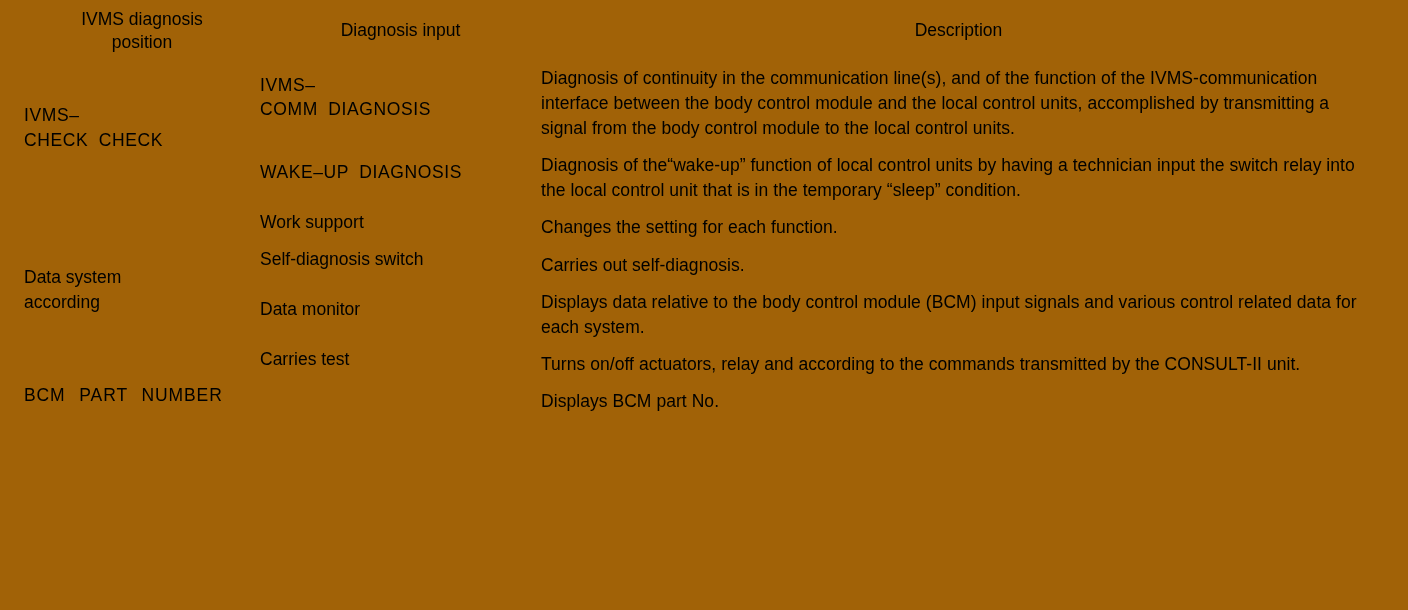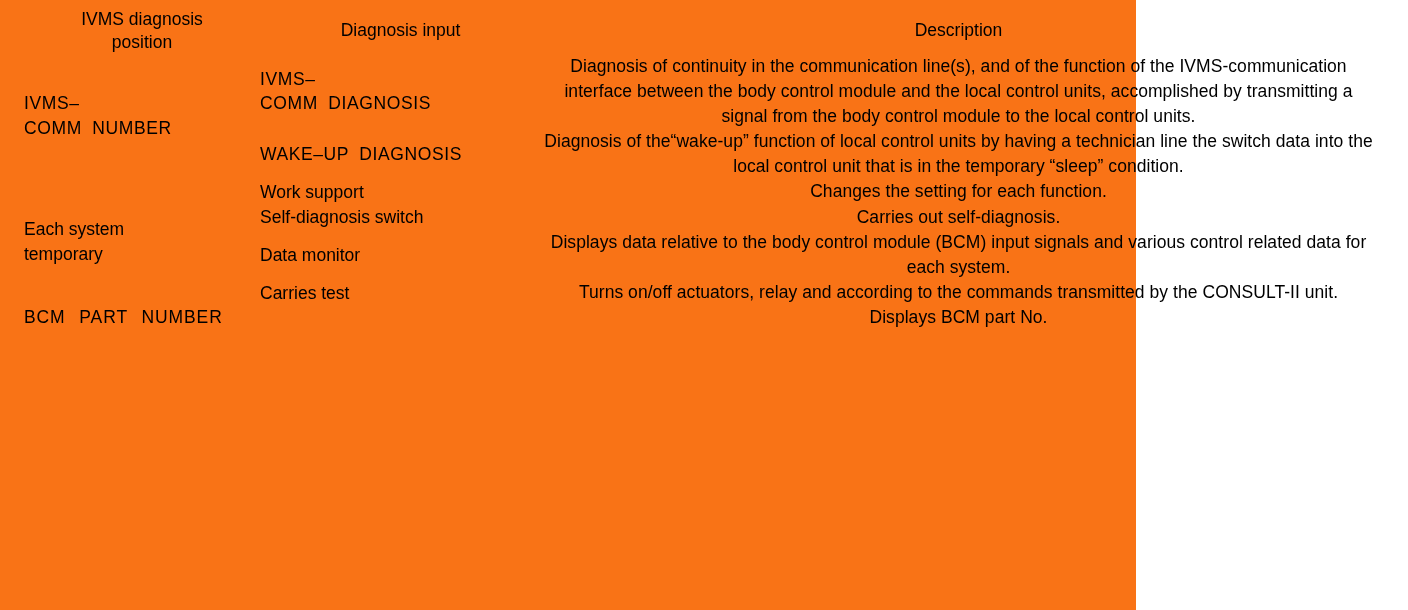--- a/index.html
+++ b/index.html
@@ -10,23 +10,23 @@
   body {
     width: 1408px;
     height: 610px;
     font-family: "Liberation Sans", sans-serif;
     color: #000000;
     overflow: hidden;
   }
 
   #page {
     position: relative;
-    width: 1136px;
+    width: 1408px;
     height: 610px;
-    background: #f97316;
+    background: #a16207;
   }
 
   table.diag-table {
     position: absolute;
     left: 24px;
     top: 8px;
     width: 1352px;
     border-collapse: collapse;
     table-layout: fixed;
     font-size: 17.5px;
@@ -65,23 +65,24 @@
     padding: 9px 14px 9px 14px;
   }
 
   .hdr {
     text-align: center;
     padding: 11px 8px;
     line-height: 1.30;
   }
 
   .desc-text {
-    text-align: center;
+    text-align: left;
     line-height: 1.44;
     letter-spacing: 0.05px;
+    margin-top: 12px;
   }
 
   .mode-text {
     text-align: left;
     line-height: 1.40;
   }
 
   .pos-text {
     text-align: left;
     line-height: 1.44;
@@ -125,50 +126,50 @@
         </th>
       </tr>
     </thead>
 
     <tbody>
 
       <tr>
         <td rowspan="2" class="cell-pad-left rule-med-bottom">
           <div class="pos-text">
             <span class="nowrap tracked">IVMS–</span><br>
-            <span class="nowrap tracked">COMM  NUMBER</span>
+            <span class="nowrap tracked">CHECK  CHECK</span>
           </div>
         </td>
         <td class="cell-pad-mode rule-thin-bottom vline-left">
           <div class="mode-text">
             <span class="nowrap tracked">IVMS–</span><br>
             <span class="nowrap tracked">COMM  DIAGNOSIS</span>
           </div>
         </td>
         <td class="cell-pad-desc rule-thin-bottom vline-left">
           <div class="desc-text">Diagnosis of continuity in the communication line(s), and of the function of the IVMS-communication interface between the body control module and the local control units, accomplished by transmitting a signal from the body control module to the local control units.</div>
         </td>
       </tr>
 
       <tr>
         <td class="cell-pad-mode rule-med-bottom vline-left">
           <div class="mode-text">
             <span class="nowrap tracked">WAKE–UP DIAGNOSIS</span>
           </div>
         </td>
         <td class="cell-pad-desc rule-med-bottom vline-left">
-          <div class="desc-text">Diagnosis of the“wake-up” function of local control units by having a technician line the switch data into the local control unit that is in the temporary “sleep” condition.</div>
+          <div class="desc-text">Diagnosis of the“wake-up” function of local control units by having a technician input the switch relay into the local control unit that is in the temporary “sleep” condition.</div>
         </td>
       </tr>
 
       <tr>
         <td rowspan="4" class="cell-pad-left rule-med-bottom">
           <div class="pos-text">
-            <span class="nowrap">Each system</span><br>
-            <span class="nowrap">temporary</span>
+            <span class="nowrap">Data system</span><br>
+            <span class="nowrap">according</span>
           </div>
         </td>
         <td class="cell-pad-mode rule-thin-bottom vline-left">
           <div class="mode-text">
             <span class="nowrap">Work support</span>
           </div>
         </td>
         <td class="cell-pad-desc rule-thin-bottom vline-left">
           <div class="desc-text">Changes the setting for each function.</div>
         </td>

